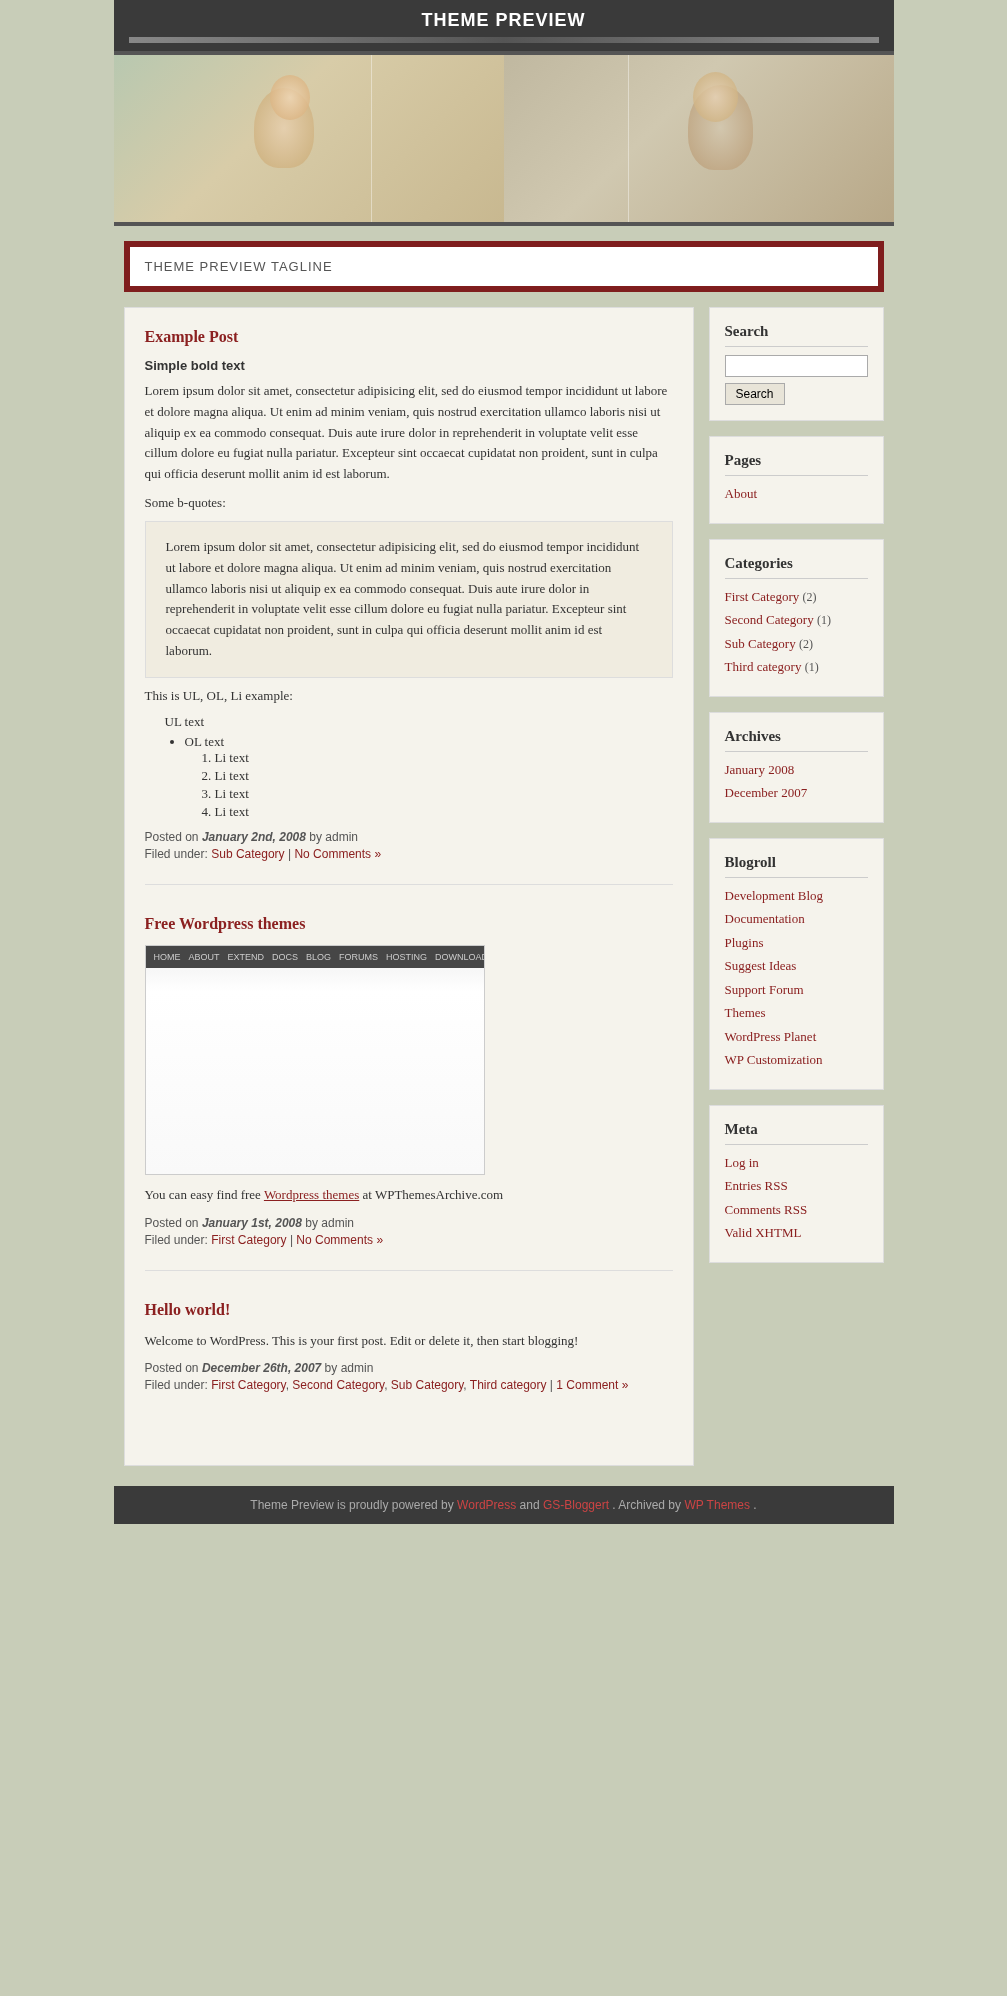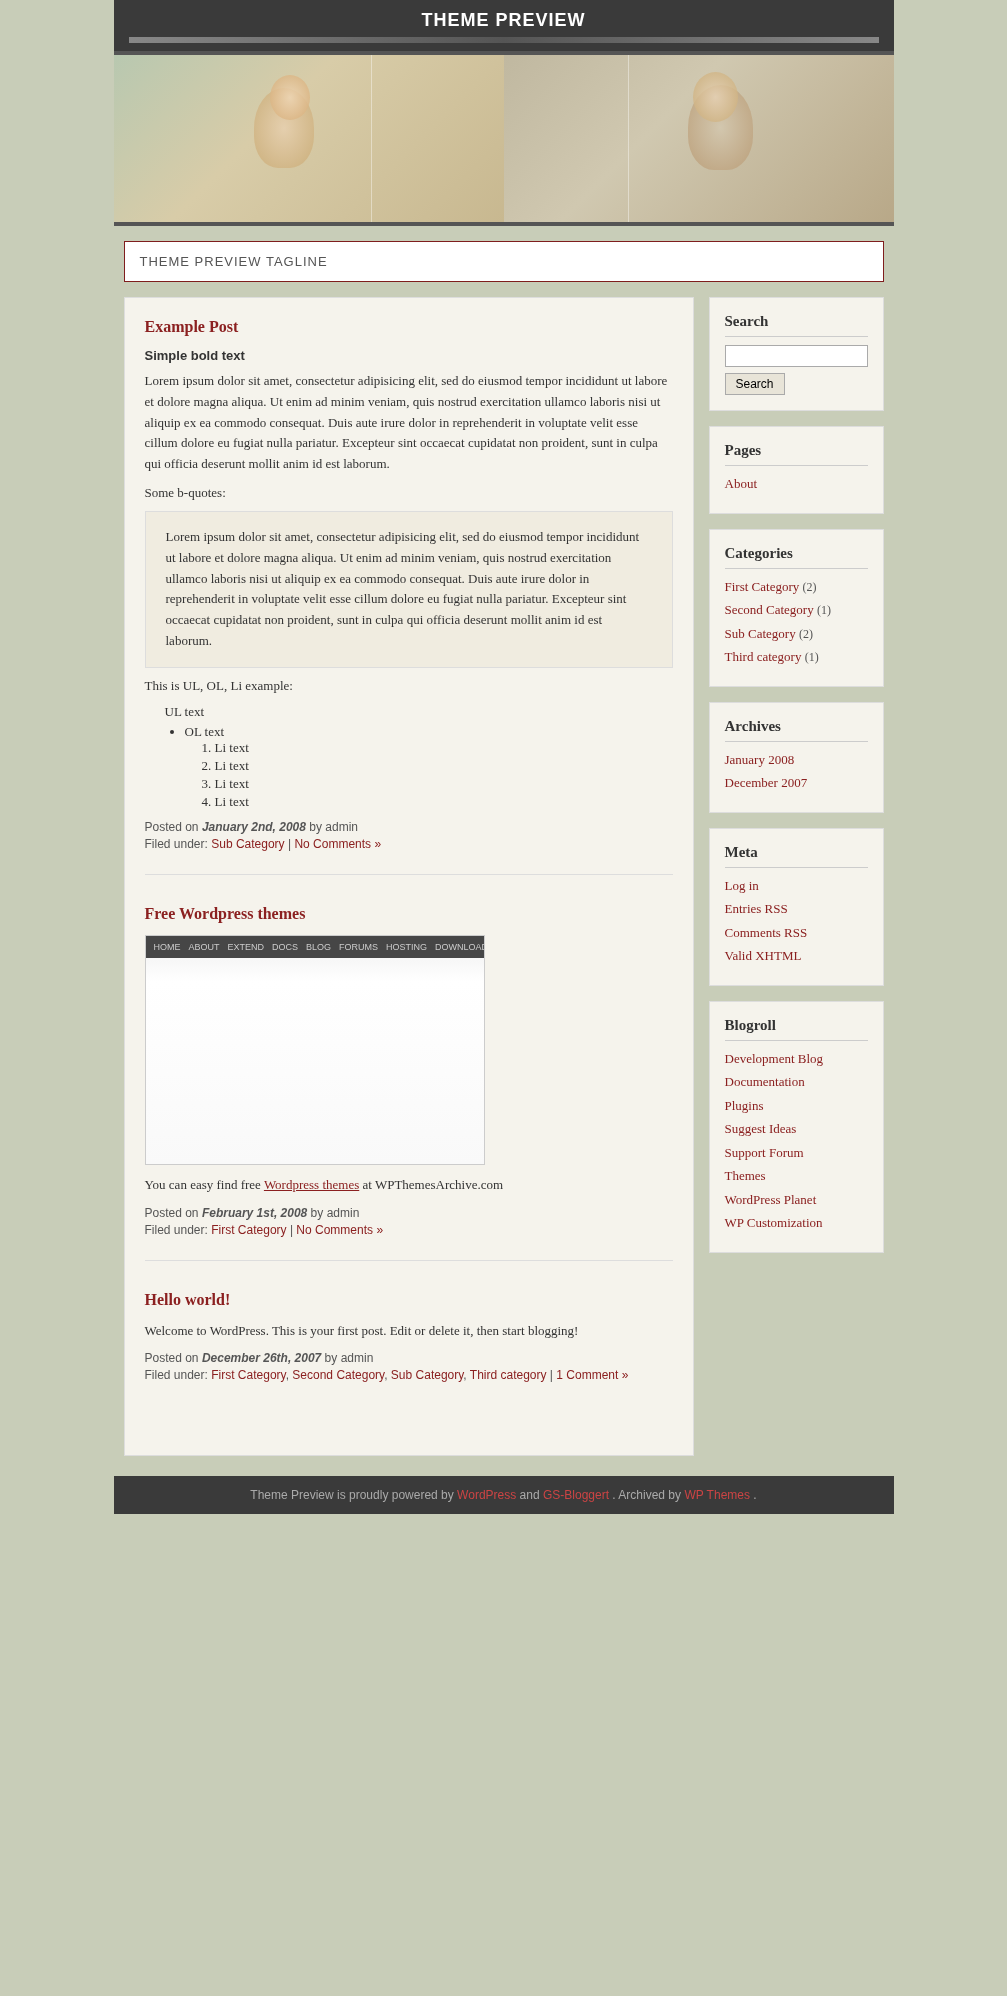--- a/index.html
+++ b/index.html
@@ -53,21 +53,21 @@
         radial-gradient(ellipse at 70% 40%, #c8d4c0 0%, transparent 50%),
         linear-gradient(to bottom, #b0c0b0, #d0c8a8);
       display: flex;
       align-items: center;
       justify-content: space-around;
     }
 
     
     #tagline-bar {
       background: #fff;
-      border: 1px solid #7f1d1d;
+      border: 6px solid #7f1d1d;
       margin: 15px 10px;
       padding: 12px 15px;
       font-size: 13px;
       color: #555;
       letter-spacing: 1px;
       font-family: Arial, sans-serif;
     }
 
     
     #content-wrap {
@@ -433,21 +433,21 @@
                 </div>
               </div>
             </div>
           </div>
         </div>
 
         <p class="post-text">
           <span>You can easy find free</span> <a href="#">Wordpress themes</a> <span>at WPThemesArchive.com</span>
         </p>
         <p class="post-meta">
-          Posted on <strong>February 1st, 2008</strong> by <span>admin</span>
+          Posted on <strong>January 1st, 2008</strong> by <span>admin</span>
         </p>
         <p class="post-meta">
           Filed under: <a href="#">First Category</a> | <a href="#">No Comments »</a>
         </p>
       </div>
 
       <div class="post">
         <h2 class="post-title">
           <a href="#">Hello world!</a>
         </h2>
@@ -493,39 +493,39 @@
         </a>
       </div>
 
       <div class="sidebar-widget">
         <h3 class="widget-title">Archives</h3>
         <a href="#" class="widget-link">January 2008</a>
         <a href="#" class="widget-link">December 2007</a>
       </div>
 
       <div class="sidebar-widget">
-        <h3 class="widget-title">Meta</h3>
-        <a href="#" class="widget-link">Log in</a>
-        <a href="#" class="widget-link">Entries RSS</a>
-        <a href="#" class="widget-link">Comments RSS</a>
-        <a href="#" class="widget-link">Valid XHTML</a>
-      </div>
-
-      <div class="sidebar-widget">
         <h3 class="widget-title">Blogroll</h3>
         <a href="#" class="widget-link">Development Blog</a>
         <a href="#" class="widget-link">Documentation</a>
         <a href="#" class="widget-link">Plugins</a>
         <a href="#" class="widget-link">Suggest Ideas</a>
         <a href="#" class="widget-link">Support Forum</a>
         <a href="#" class="widget-link">Themes</a>
         <a href="#" class="widget-link">WordPress Planet</a>
         <a href="#" class="widget-link">WP Customization</a>
       </div>
 
+      <div class="sidebar-widget">
+        <h3 class="widget-title">Meta</h3>
+        <a href="#" class="widget-link">Log in</a>
+        <a href="#" class="widget-link">Entries RSS</a>
+        <a href="#" class="widget-link">Comments RSS</a>
+        <a href="#" class="widget-link">Valid XHTML</a>
+      </div>
+
     </div>
 
   </div>
 
   <div id="footer">
     <span>Theme Preview is proudly powered by</span>
     <a href="#">WordPress</a>
     <span>and</span>
     <a href="#">GS-Bloggert</a>
     <span>. Archived by</span>

